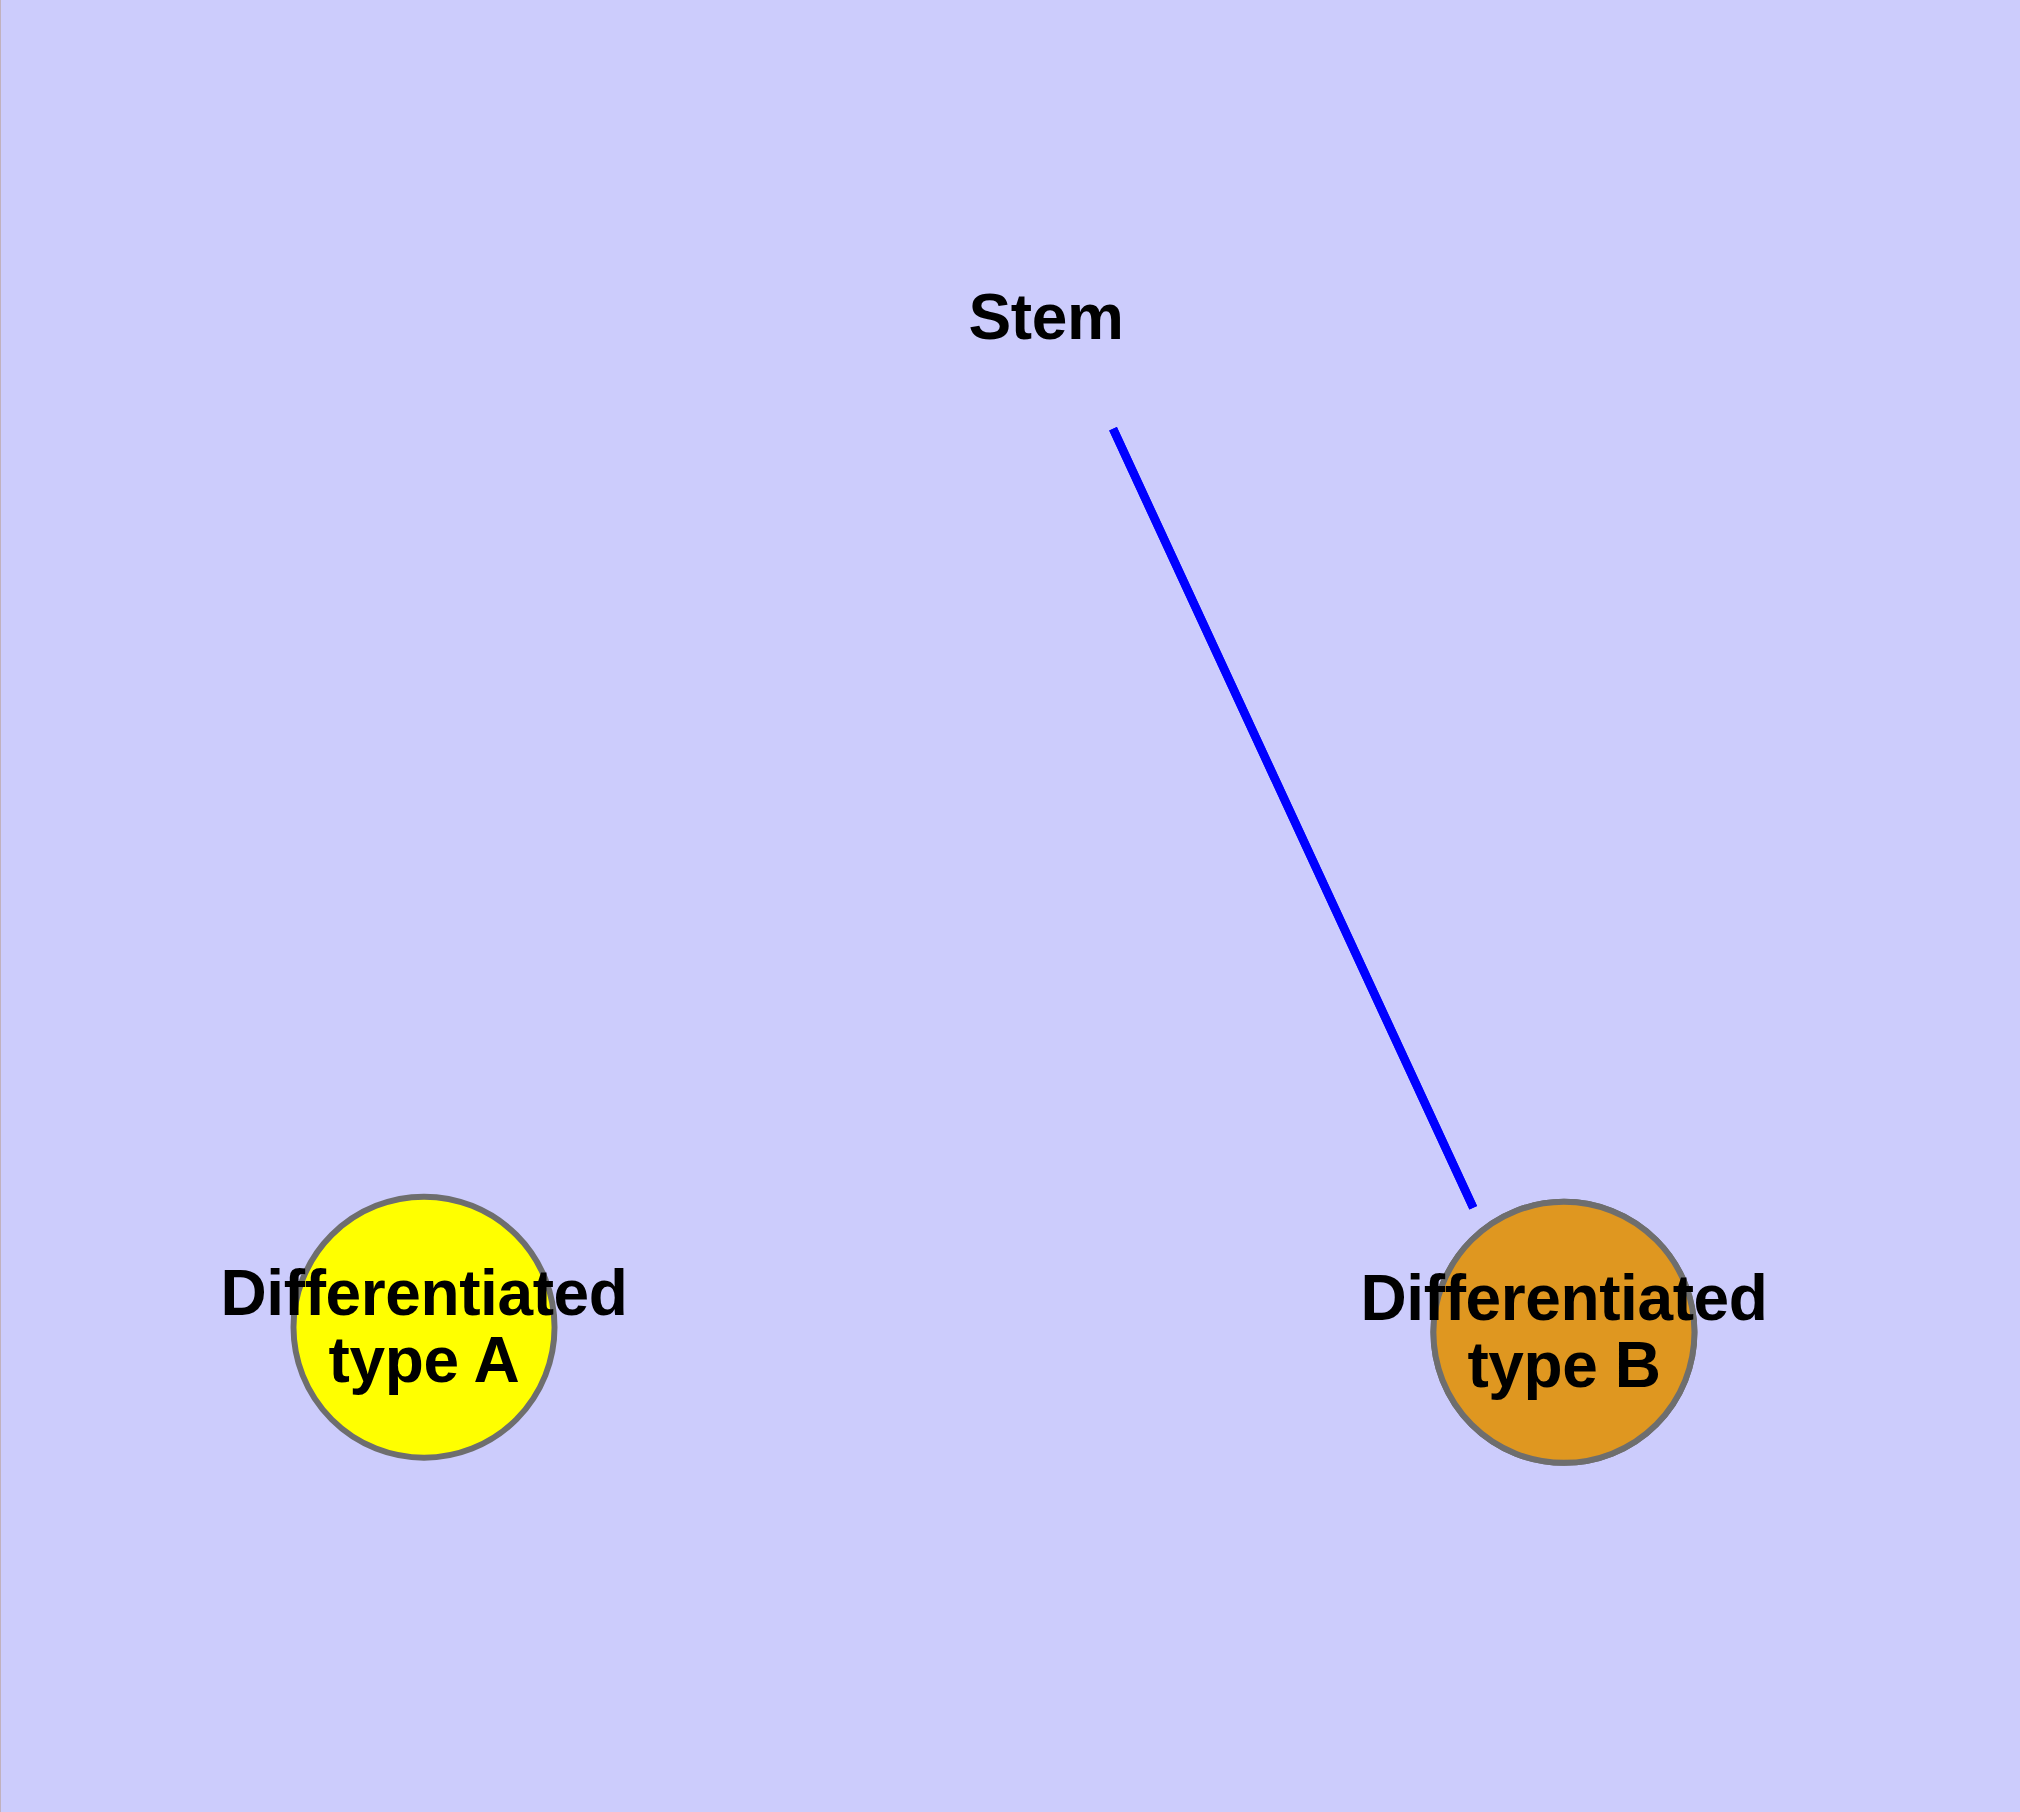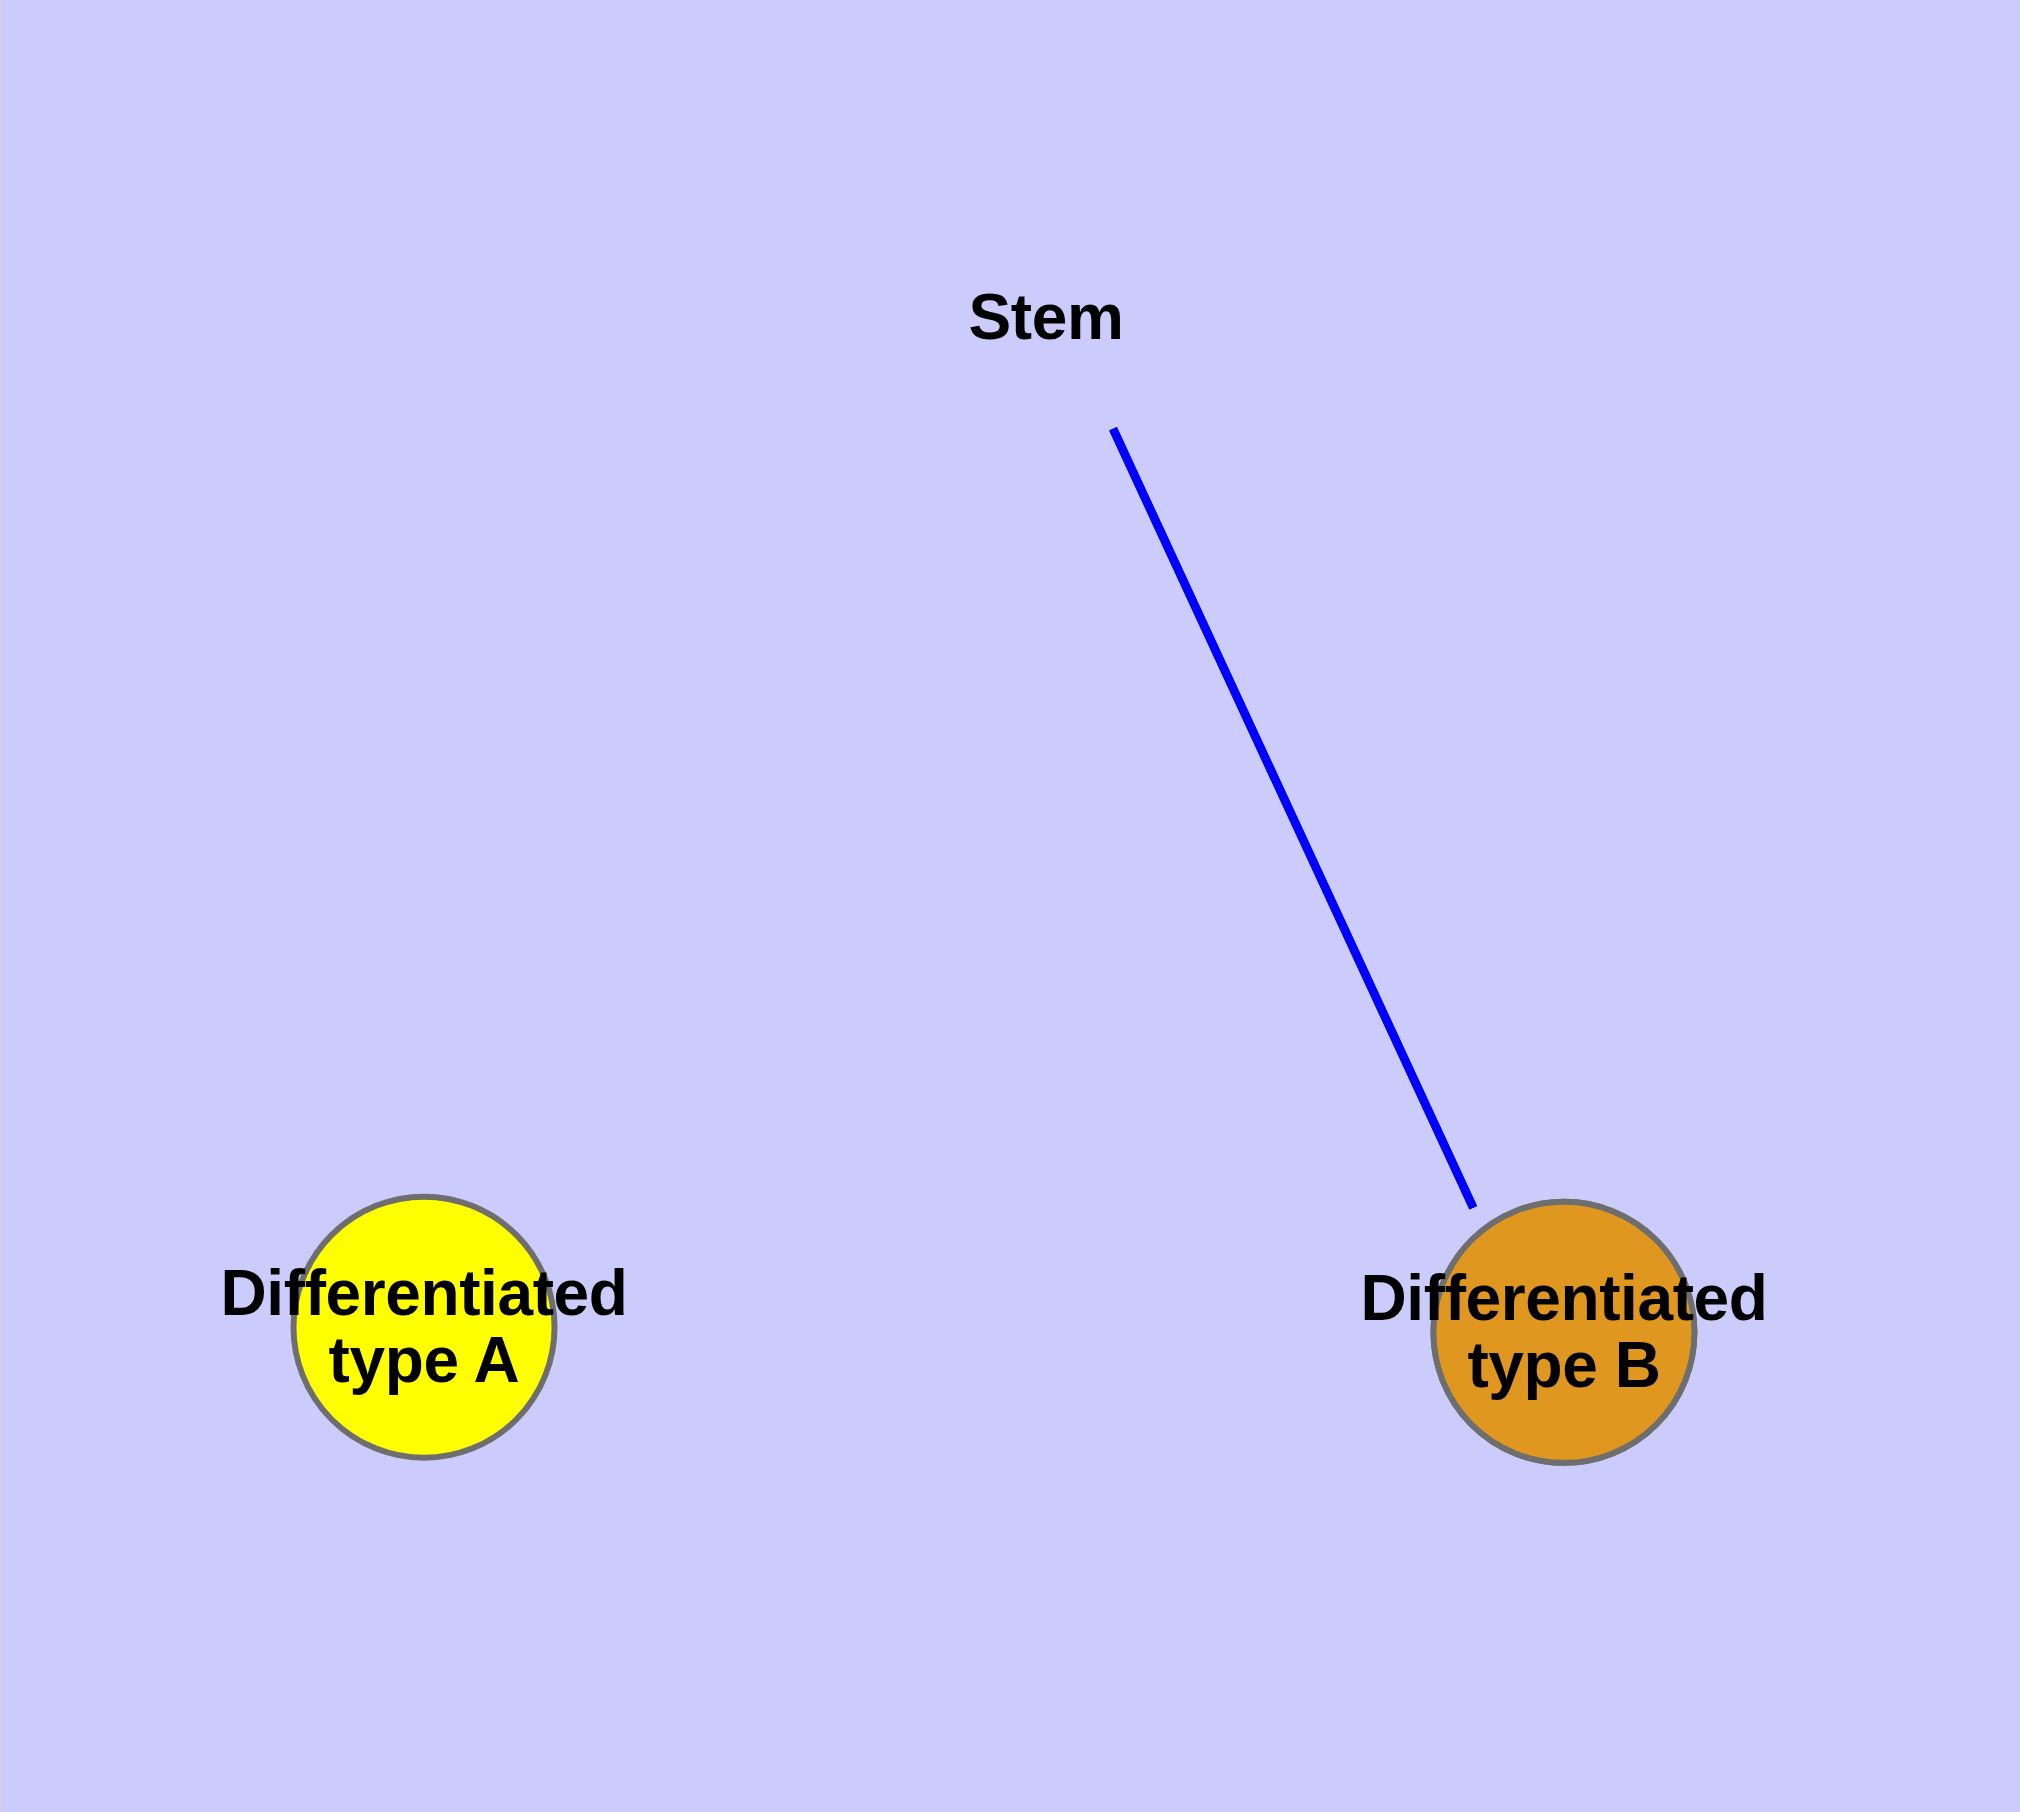--- a/index.html
+++ b/index.html
@@ -52,21 +52,21 @@
   .label-b {
     font-size: 64px;
     left: 1564px;
     top: 1332px;
     transform: translate(-50%, -50%);
   }
 </style>
 </head>
 <body>
 
-<div id="canvas" style="background: #fde047; width: 2021px; height: 1812px;">
+<div id="canvas" style="background: #a16207; width: 2021px; height: 1812px;">
 
   <svg id="graph-svg" viewBox="0 0 2384 2138" xmlns="http://www.w3.org/2000/svg">
 
     <rect x="0" y="0" width="2384" height="2138" fill="#ccccfc"></rect>
 
     <g x1="1158" y1="504" x2="608" y2="1422" stroke="#0000ff" stroke-width="10">
       <line x1="1313" y1="506" x2="1738" y2="1425" stroke="#0000ff" stroke-width="10" stroke-linecap="butt"></line>
       <line x1="1313" y1="506" x2="1738" y2="1425" stroke="#0000ff" stroke-width="10" stroke-linecap="butt"></line>
     </g>
 

